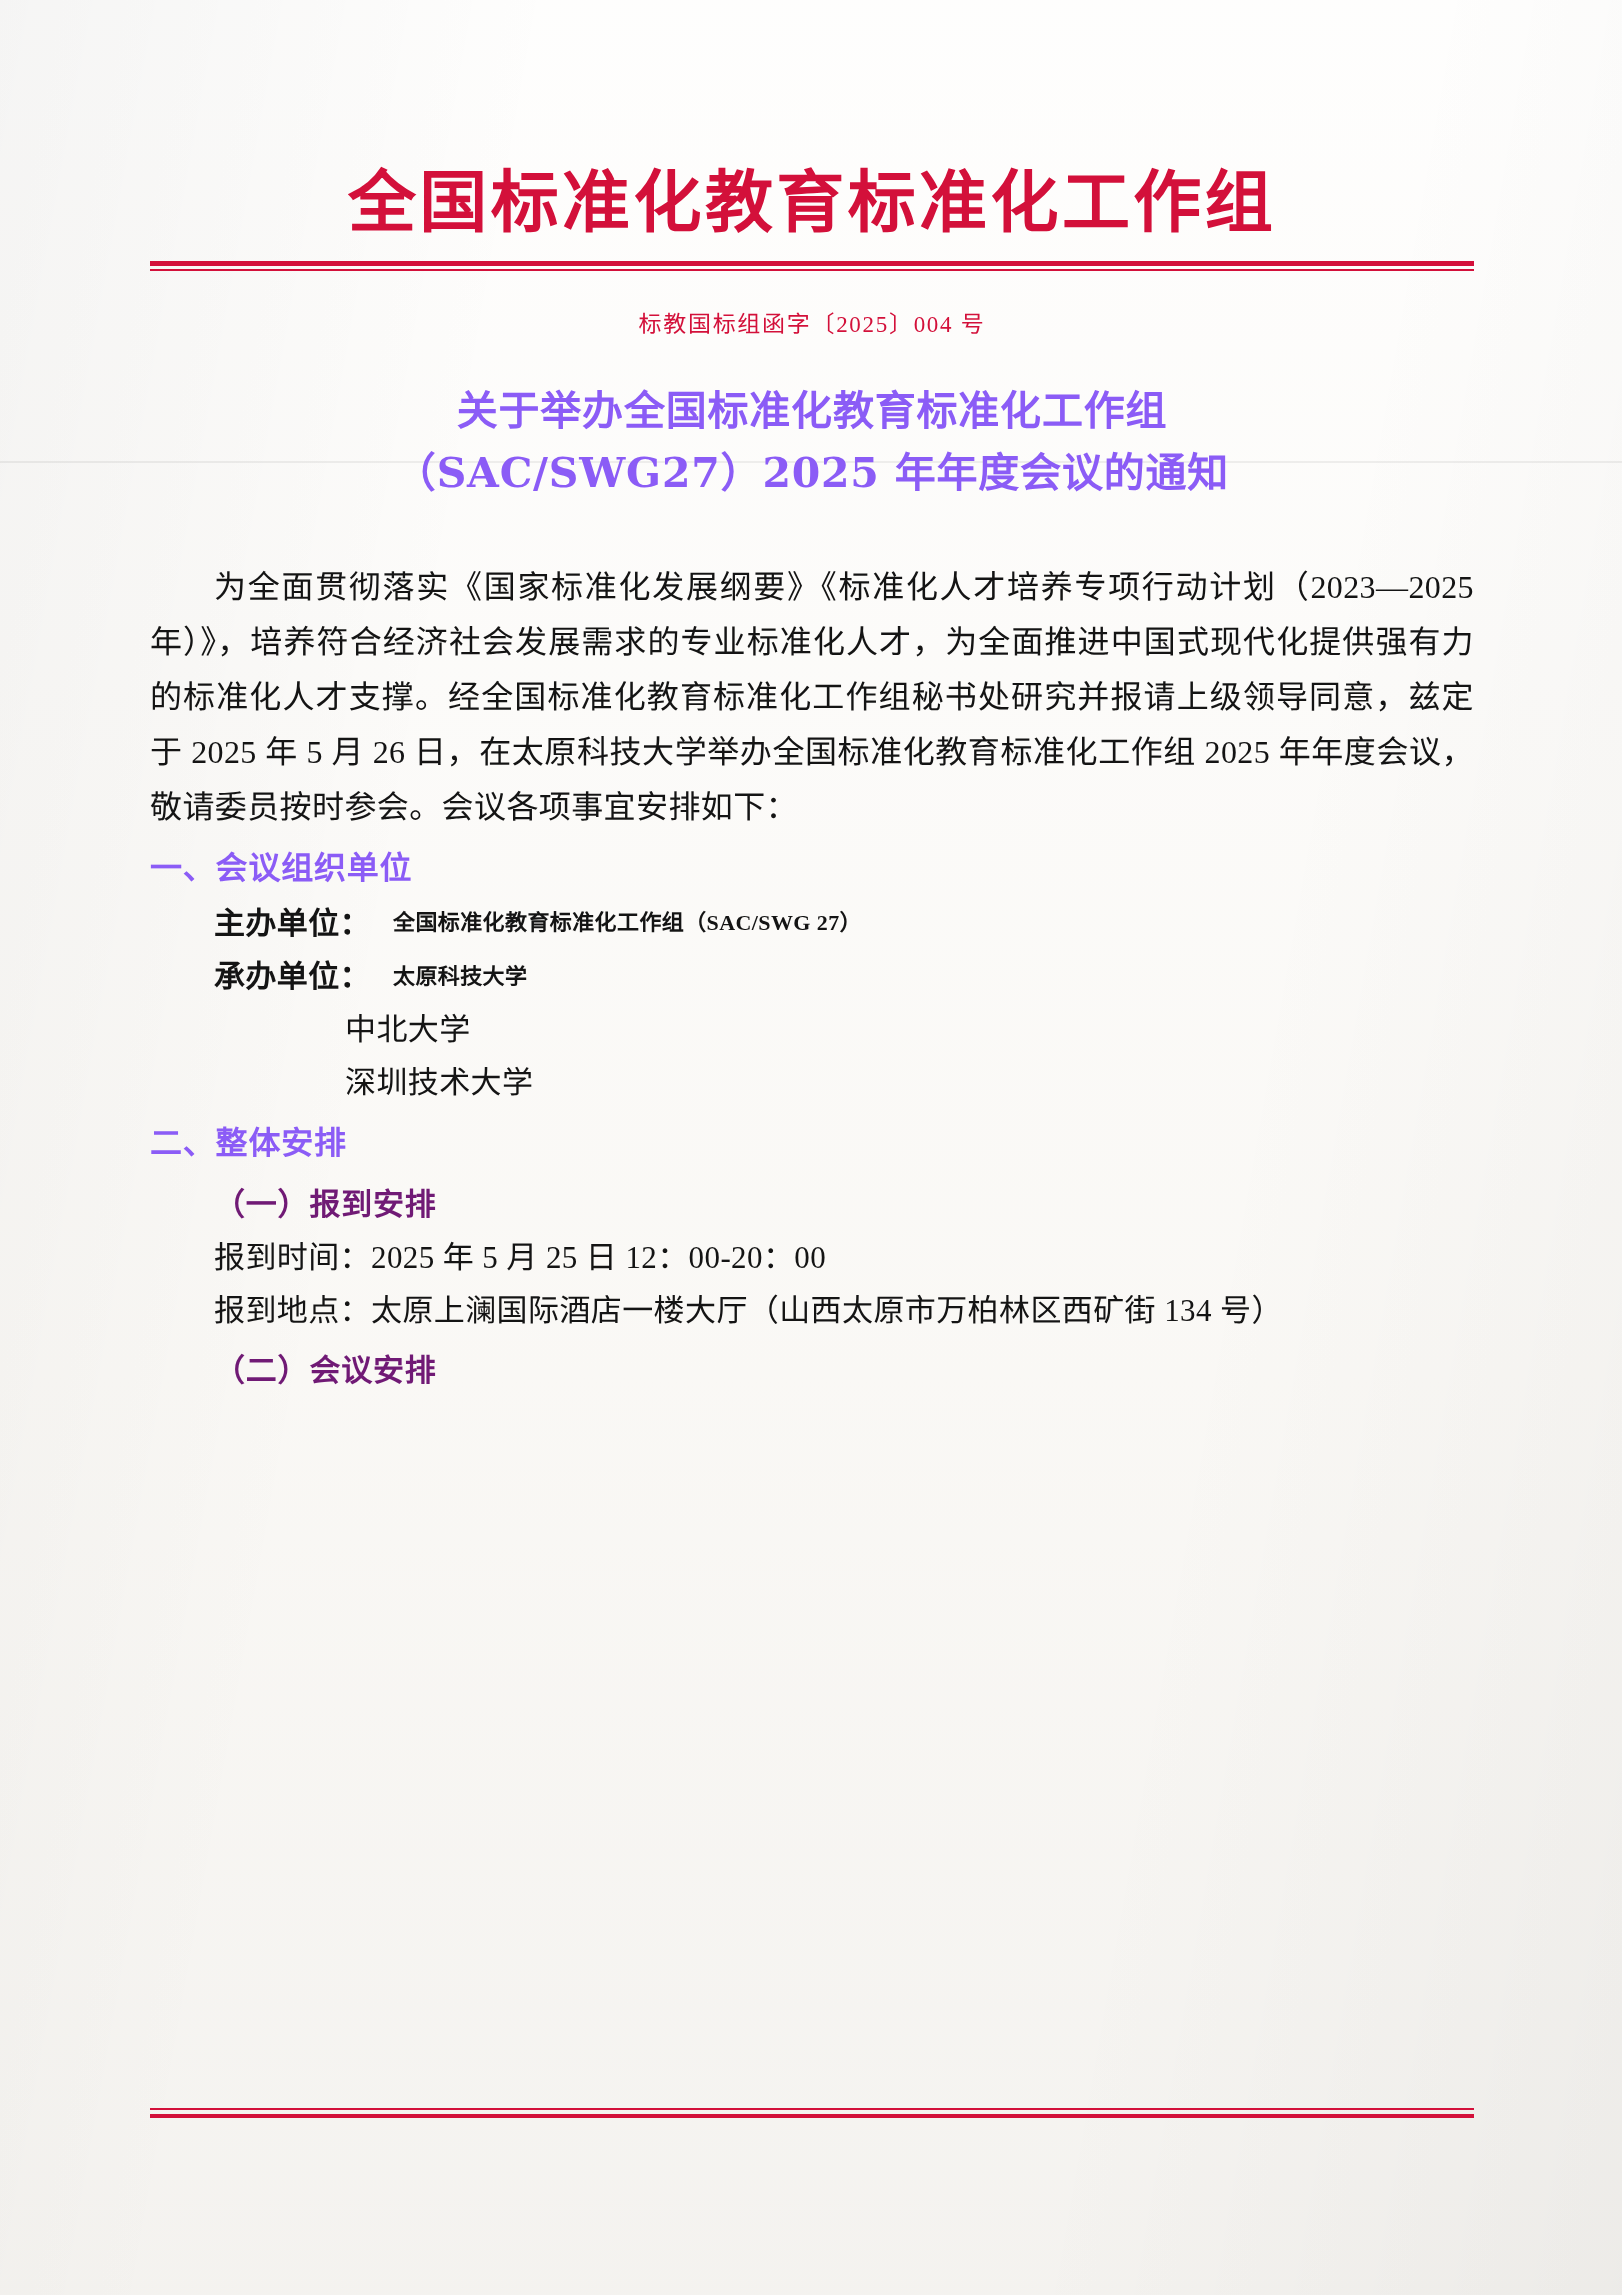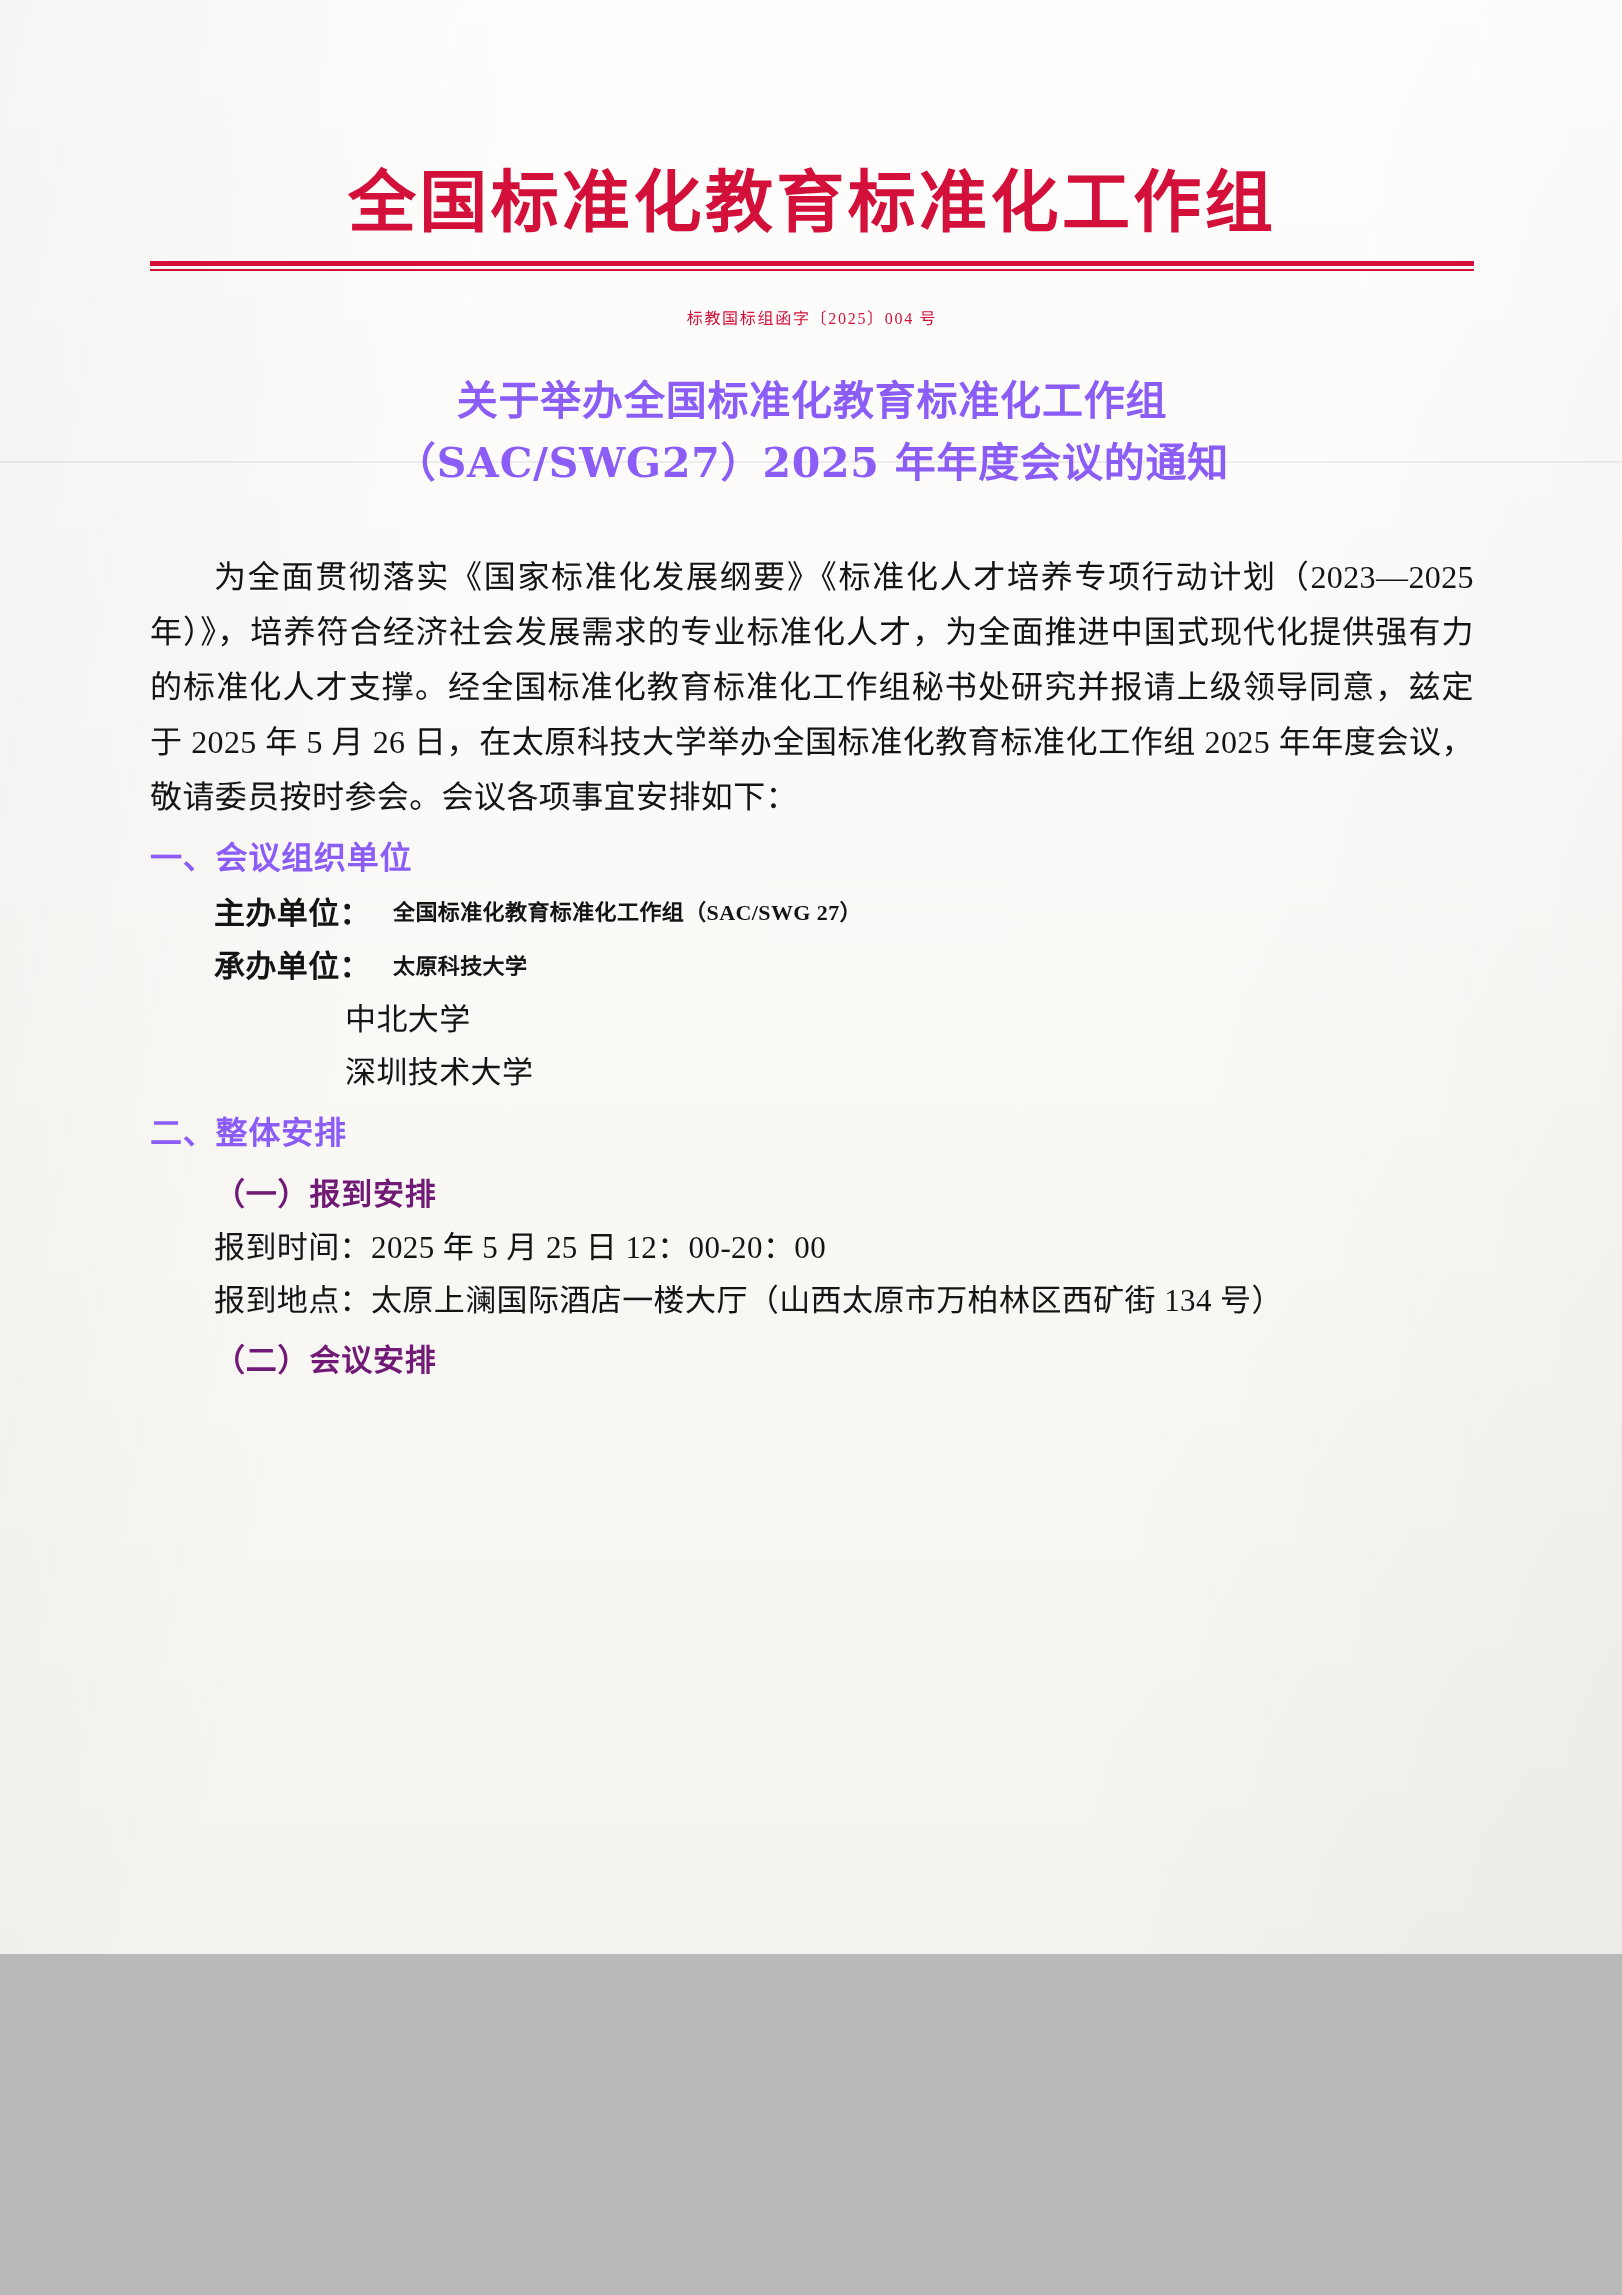--- a/index.html
+++ b/index.html
@@ -6,21 +6,21 @@
     margin: 0;
     padding: 0;
     background: #b9b9b9;
   }
   body {
     font-family: "Liberation Serif", "DejaVu Serif", serif;
   }
   .page {
     position: relative;
     width: 1623px;
-    height: 1954px;
+    height: 2295px;
     margin: 0 auto;
     background: #fdfcfa;
     overflow: hidden;
     box-sizing: border-box;
   }
   
   .paper-tint {
     position: absolute;
     inset: 0;
     background:
@@ -68,21 +68,21 @@
     margin-top: 3.4px;
     height: 1.7px;
     background: #d3103a;
   }
 
   .doc-number {
     margin-top: 34px;
     text-align: center;
     color: #d3103a;
     font-family: "Liberation Serif", serif;
-    font-size: 16px;
+    font-size: 23px;
     letter-spacing: 1.7px;
   }
 
   
   .doc-title {
     margin-top: 41px;
     text-align: center;
     font-family: "DejaVu Serif", "Liberation Serif", serif;
     font-weight: bold;
     color: #8b5cf6;

